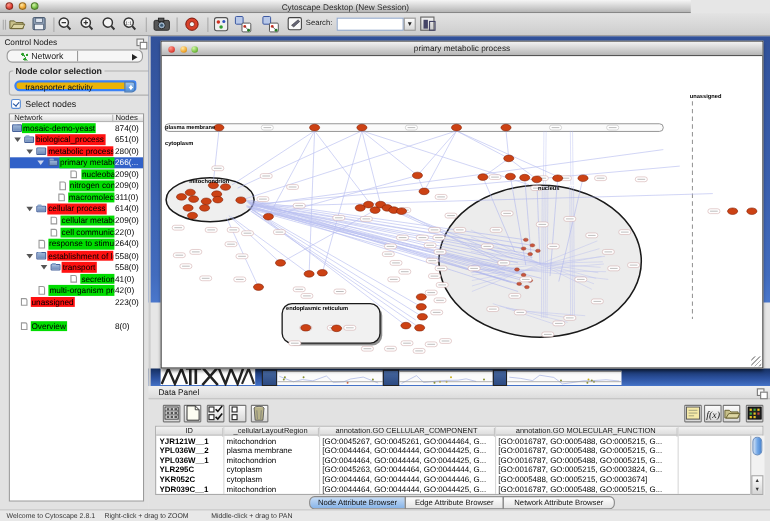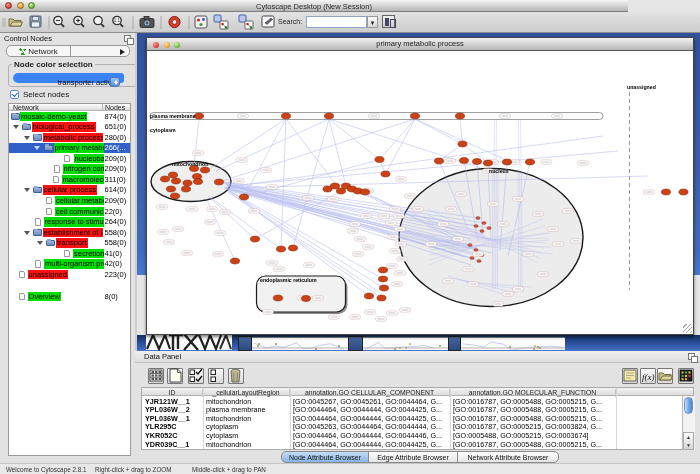--- a/index.html
+++ b/index.html
@@ -40,24 +40,24 @@
 #tabs .arr3 { left:108px; width:16px; }
 #tabs .arr3:before { content:""; position:absolute; left:5px; top:3px; border-left:5px solid #222;
   border-top:3px solid transparent; border-bottom:3px solid transparent; }
 #tabs .neticon { display:inline-block; width:7px; height:7px; margin-right:2px; vertical-align:-1px;
   background:
    radial-gradient(circle at 20% 20%, #2a9e2a 1.1px, transparent 1.2px),
    radial-gradient(circle at 80% 25%, #2a9e2a 1.1px, transparent 1.2px),
    radial-gradient(circle at 50% 85%, #2a9e2a 1.3px, transparent 1.4px),
    linear-gradient(60deg, transparent 45%, #4a4 45%, #4a4 55%, transparent 55%); }
 
-#gbox { position:absolute; left:8px; top:31px; width:132px; height:23px; border:1px solid #b0b0b0; border-radius:3px;text-align:right; }
+#gbox { position:absolute; left:8px; top:31px; width:132px; height:23px; border:1px solid #b0b0b0; border-radius:3px; }
 #gbox .glab { position:absolute; left:3px; top:-5px; background:#e2e2e2; padding:0 2px; font-size:8px; font-weight:bold; color:#222; }
 #combo { position:absolute; left:4px; top:8px; width:111px; height:10px; background:#eab308;
-  border:5px solid #3b82f6; border-radius:5px 3px 3px 5px; font-size:7.5px; line-height:9px; padding-left:8px; color:#111; }
+  border:2px solid #3b82f6; border-radius:5px 3px 3px 5px; font-size:7.5px; line-height:9px; padding-left:8px; color:#111; }
 #combo .stepper { position:absolute; right:-1px; top:-1px; width:10px; height:10px; border-radius:0 3px 3px 0;
   background:linear-gradient(#9ec4ef,#4f8fd8); border:1px solid #4a7ab5; }
 #combo .stepper:before { content:""; position:absolute; left:2.5px; top:1.5px;
   border-bottom:3px solid #fff; border-left:2.5px solid transparent; border-right:2.5px solid transparent; }
 #combo .stepper:after { content:""; position:absolute; left:2.5px; bottom:1.5px;
   border-top:3px solid #fff; border-left:2.5px solid transparent; border-right:2.5px solid transparent; }
 #chk { position:absolute; left:10px; top:57px; width:9px; height:9px; background:#fff;
   border:1.5px solid #5b8ed6; border-radius:2px; }
 #chk:before { content:""; position:absolute; left:1px; top:1px; width:4px; height:2.5px;
   border-left:1.8px solid #1d4f9e; border-bottom:1.8px solid #1d4f9e; transform:rotate(-50deg); }

